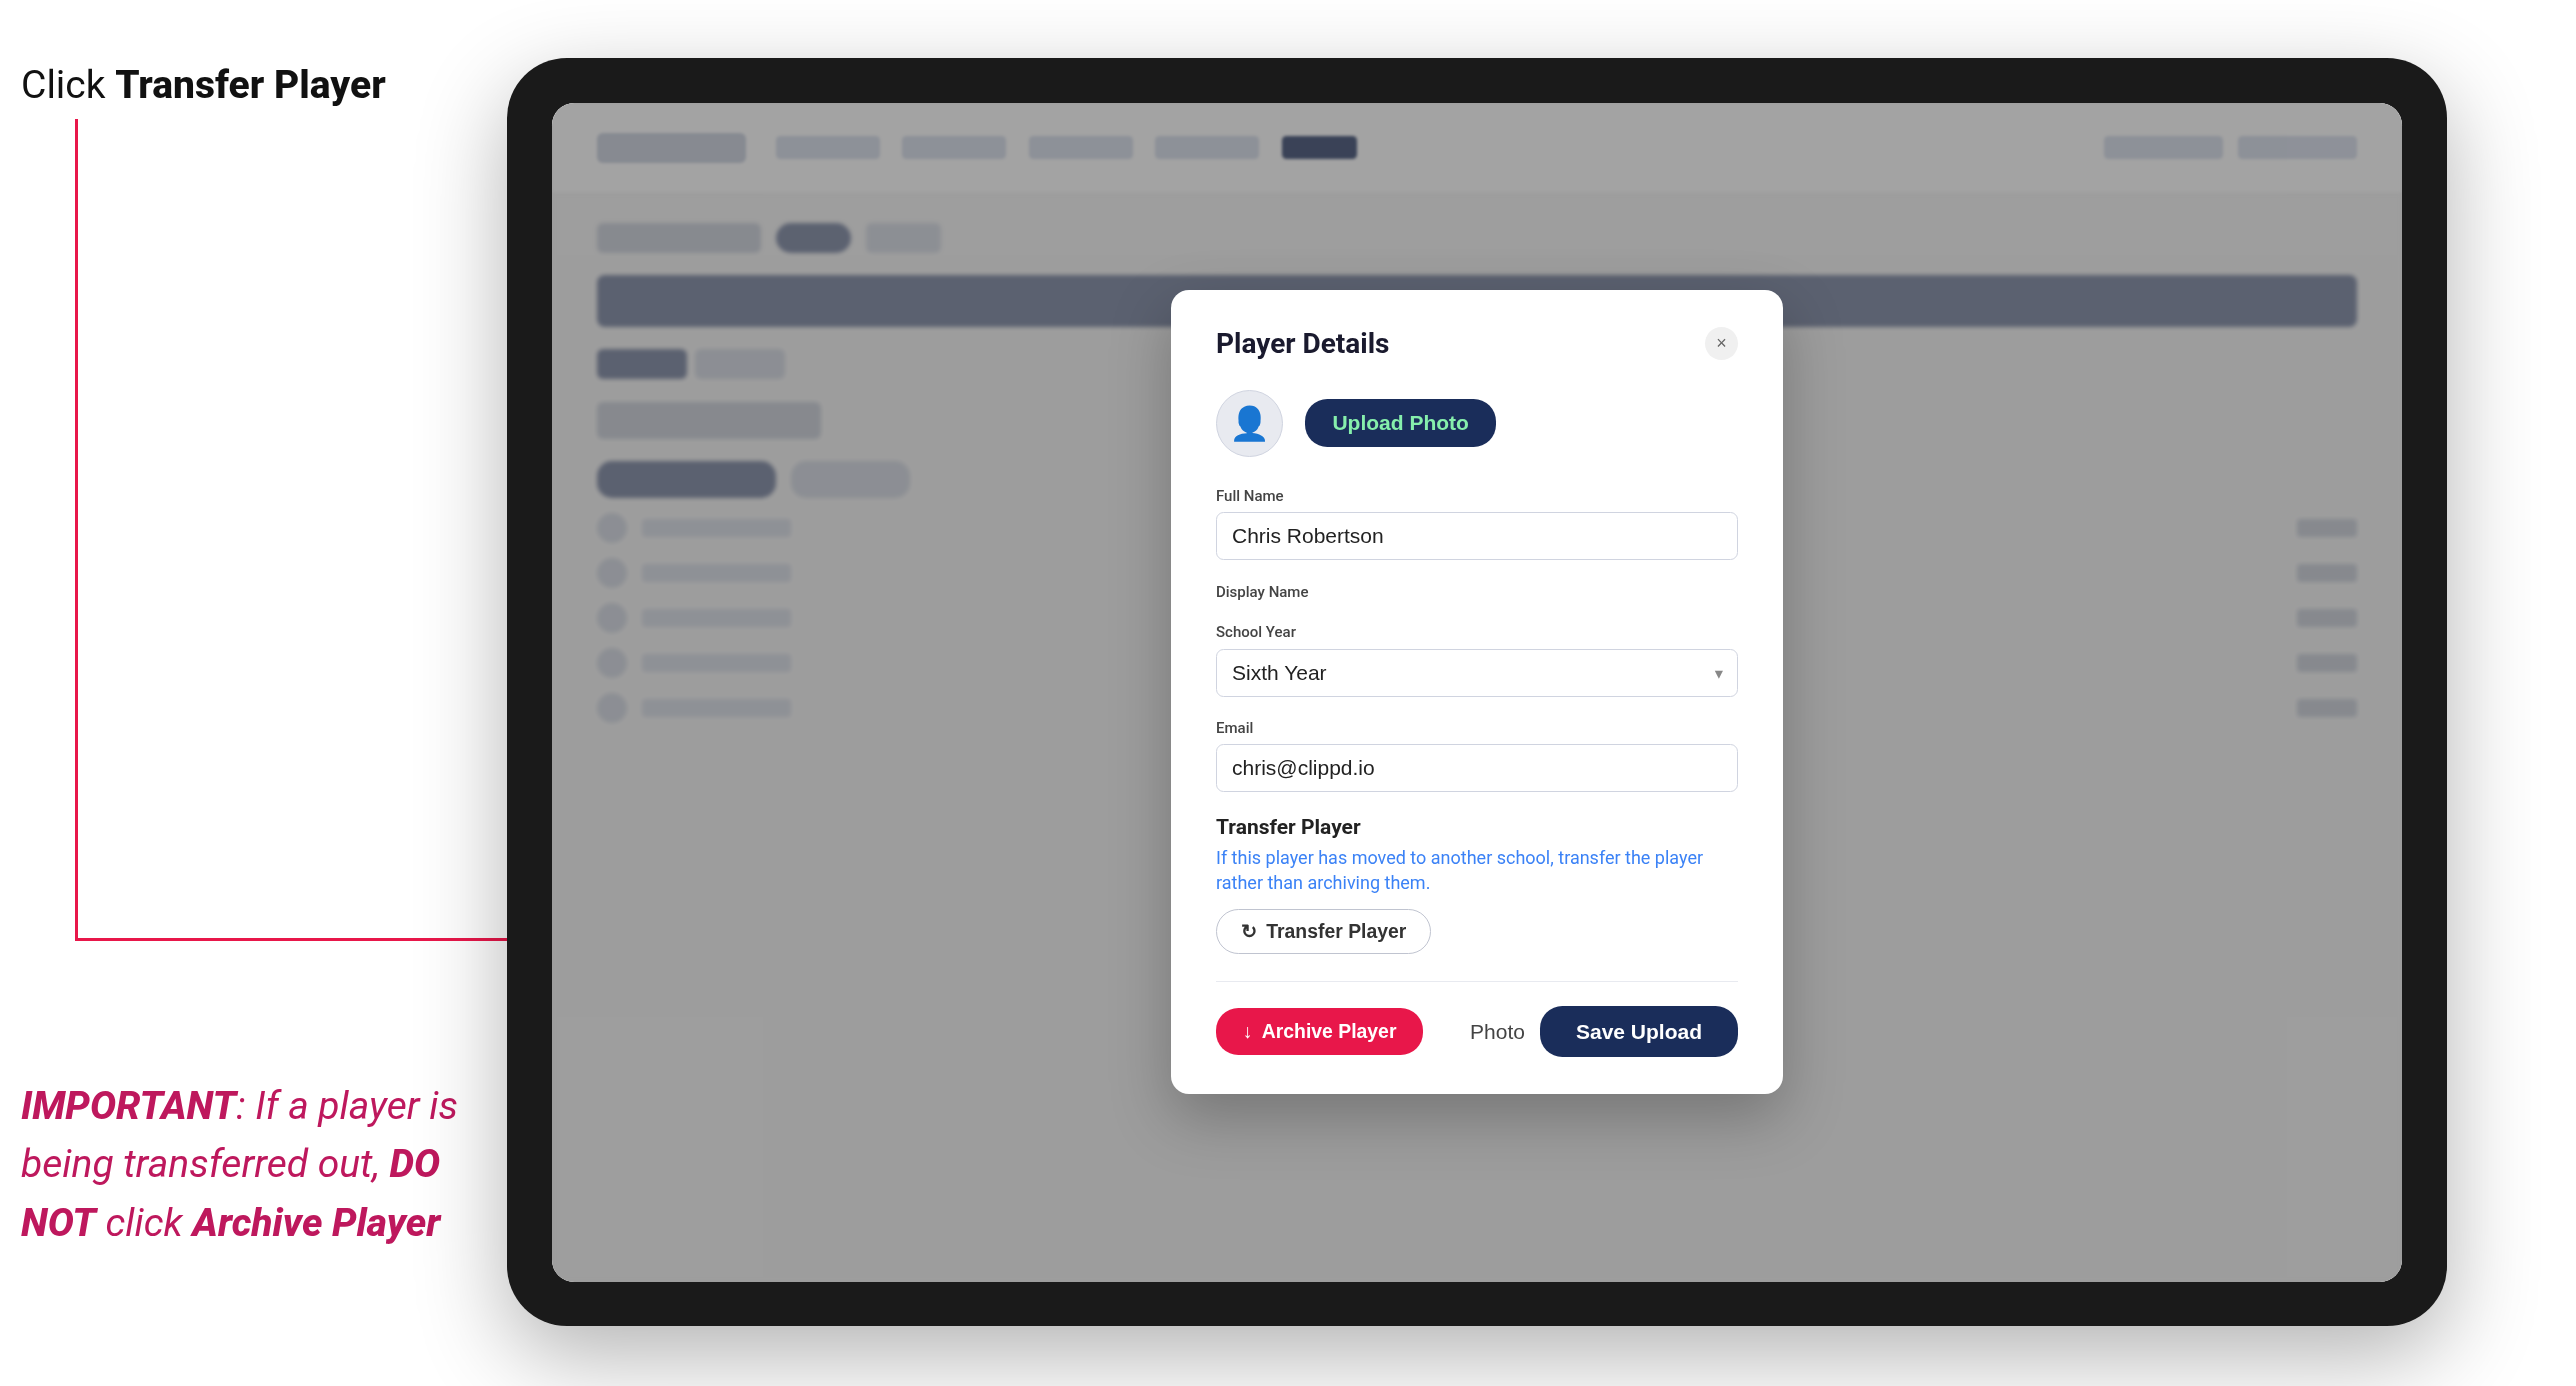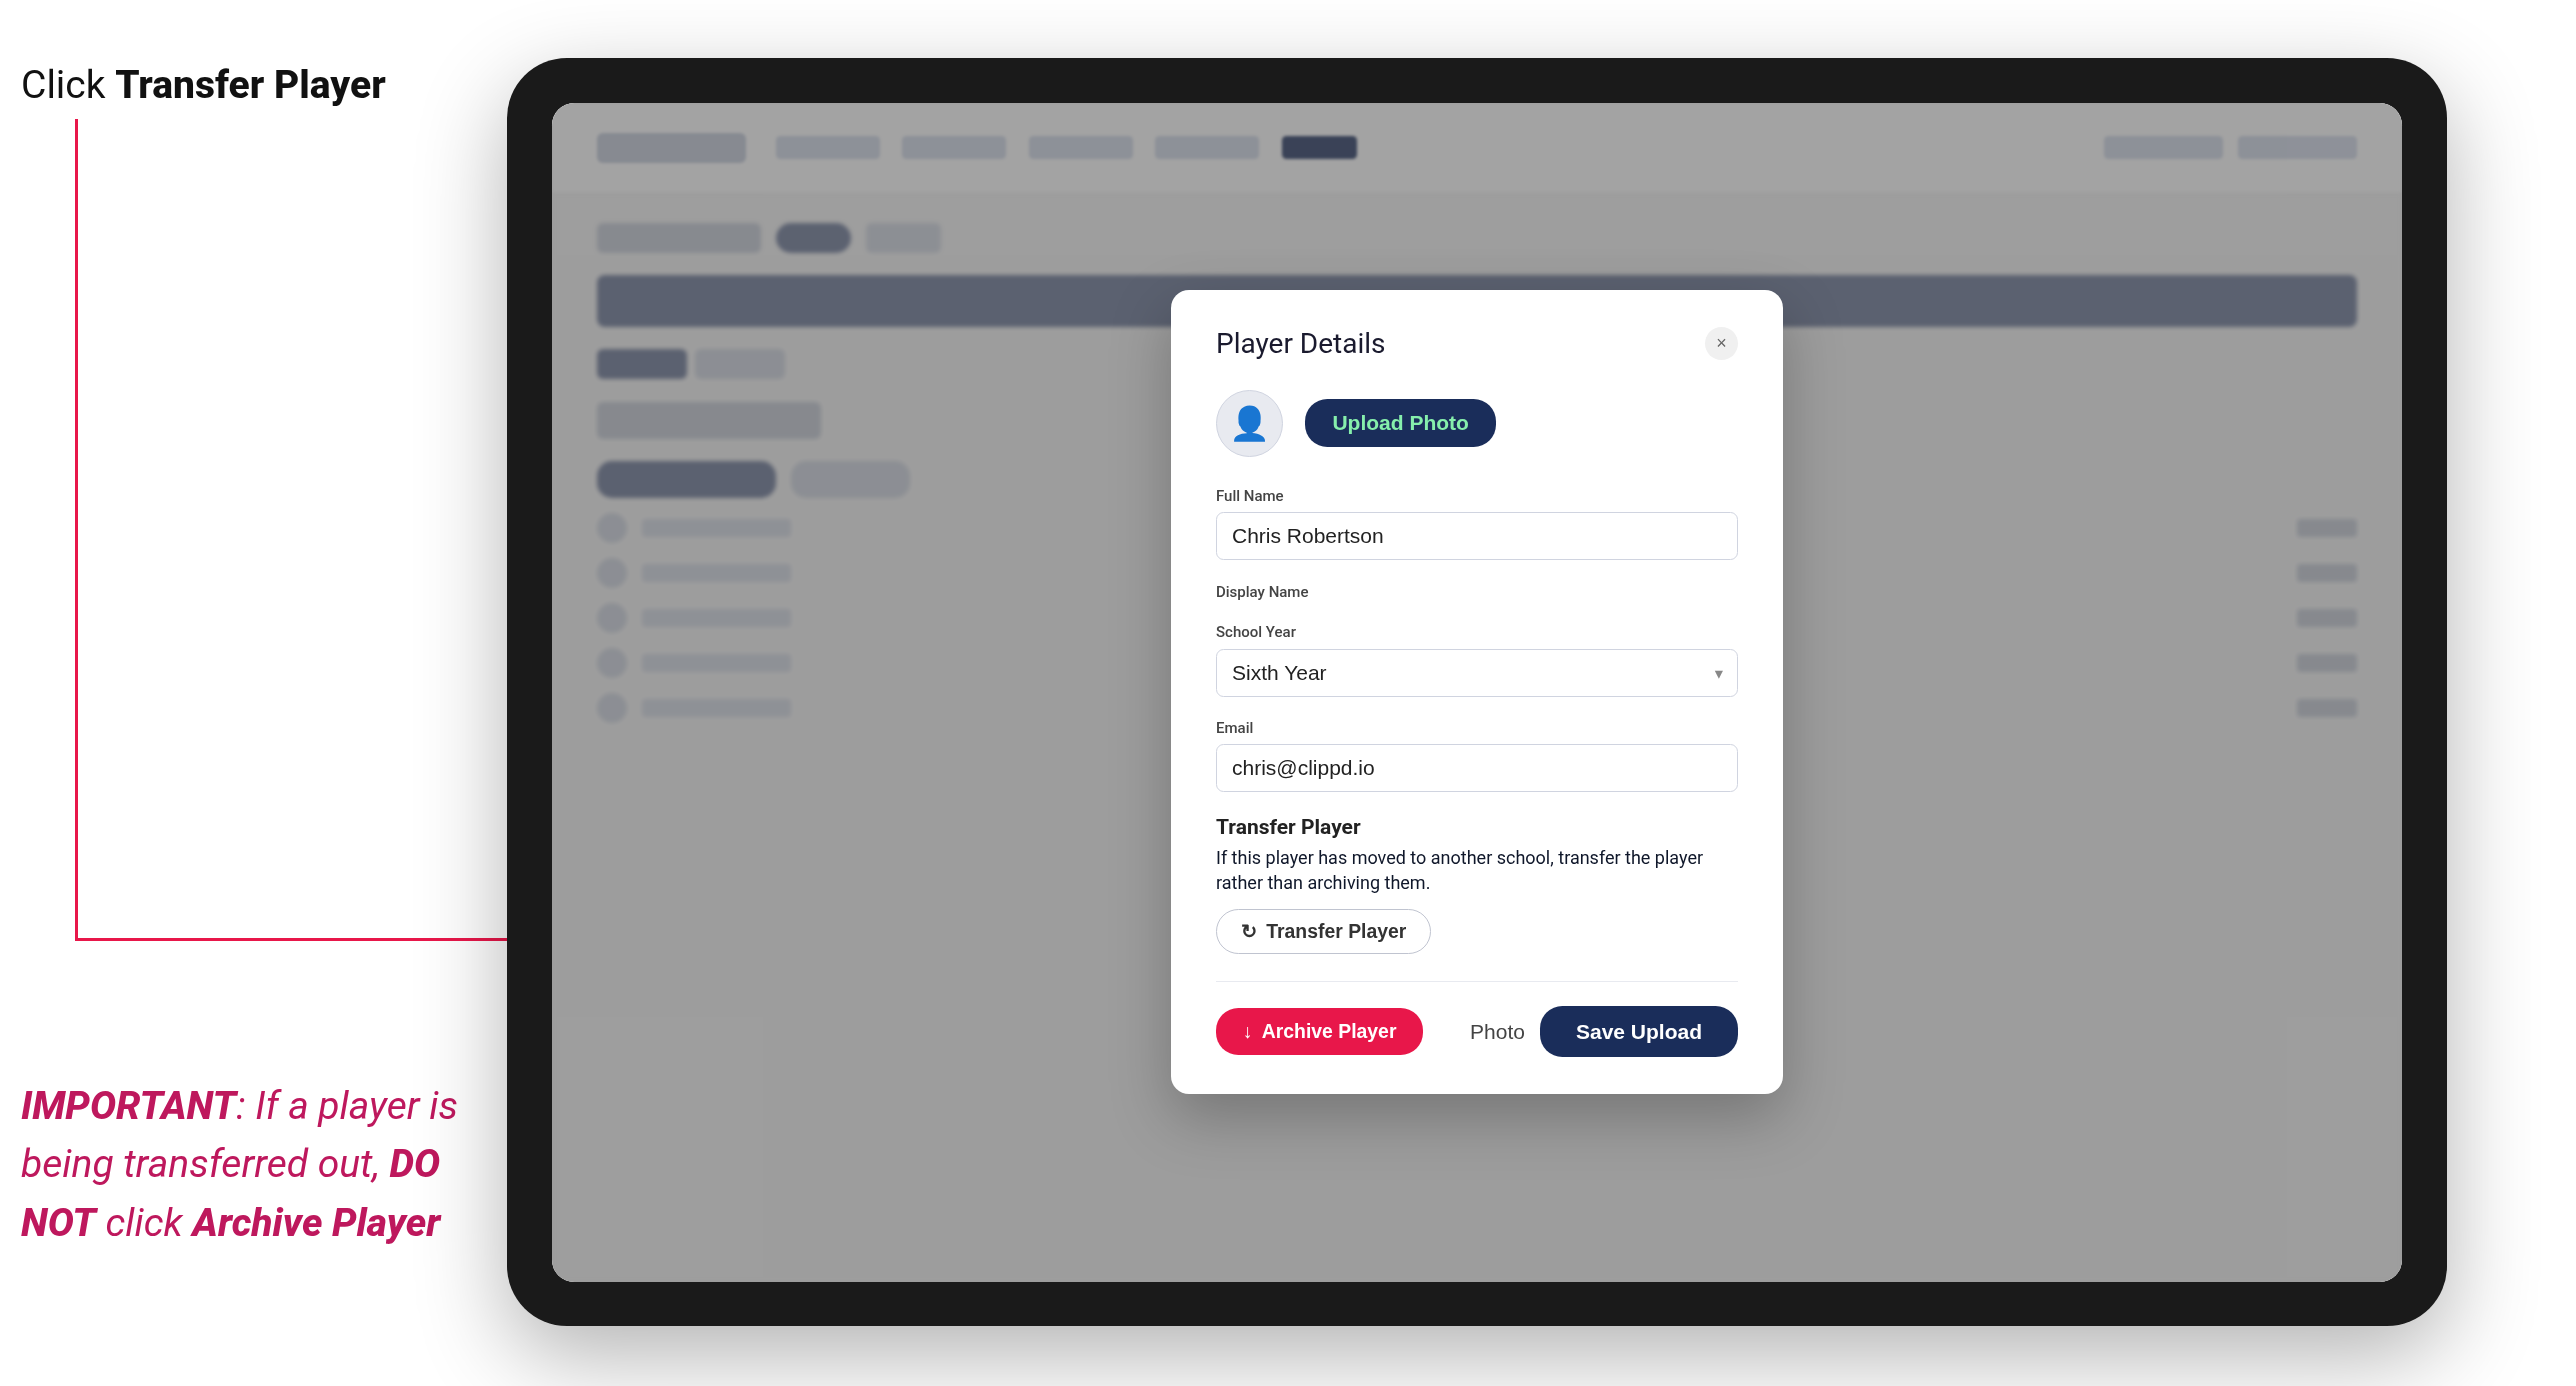--- a/index.html
+++ b/index.html
@@ -236,21 +236,21 @@
     }
 
     .modal-header {
       display: flex;
       align-items: center;
       justify-content: space-between;
       margin-bottom: 30px;
     }
     .modal-title {
       font-size: 28px;
-      font-weight: 400;
+      font-weight: 700;
       color: #1a1a2e;
     }
     .modal-close {
       width: 33px;
       height: 33px;
       border-radius: 50%;
       background: #f0f0f0;
       border: none;
       cursor: pointer;
       display: flex;
@@ -345,21 +345,21 @@
       margin-bottom: 27px;
     }
     .transfer-title {
       font-size: 21px;
       font-weight: 700;
       color: #222;
       margin-bottom: 6px;
     }
     .transfer-desc {
       font-size: 18px;
-      color: #0f172a;
+      color: #3b82f6;
       margin-bottom: 13.4px;
       line-height: 1.4;
     }
     .transfer-btn {
       display: inline-flex;
       align-items: center;
       gap: 9px;
       background: #ffffff;
       color: #333;
       border: 1.1px solid #c0c4d0;

